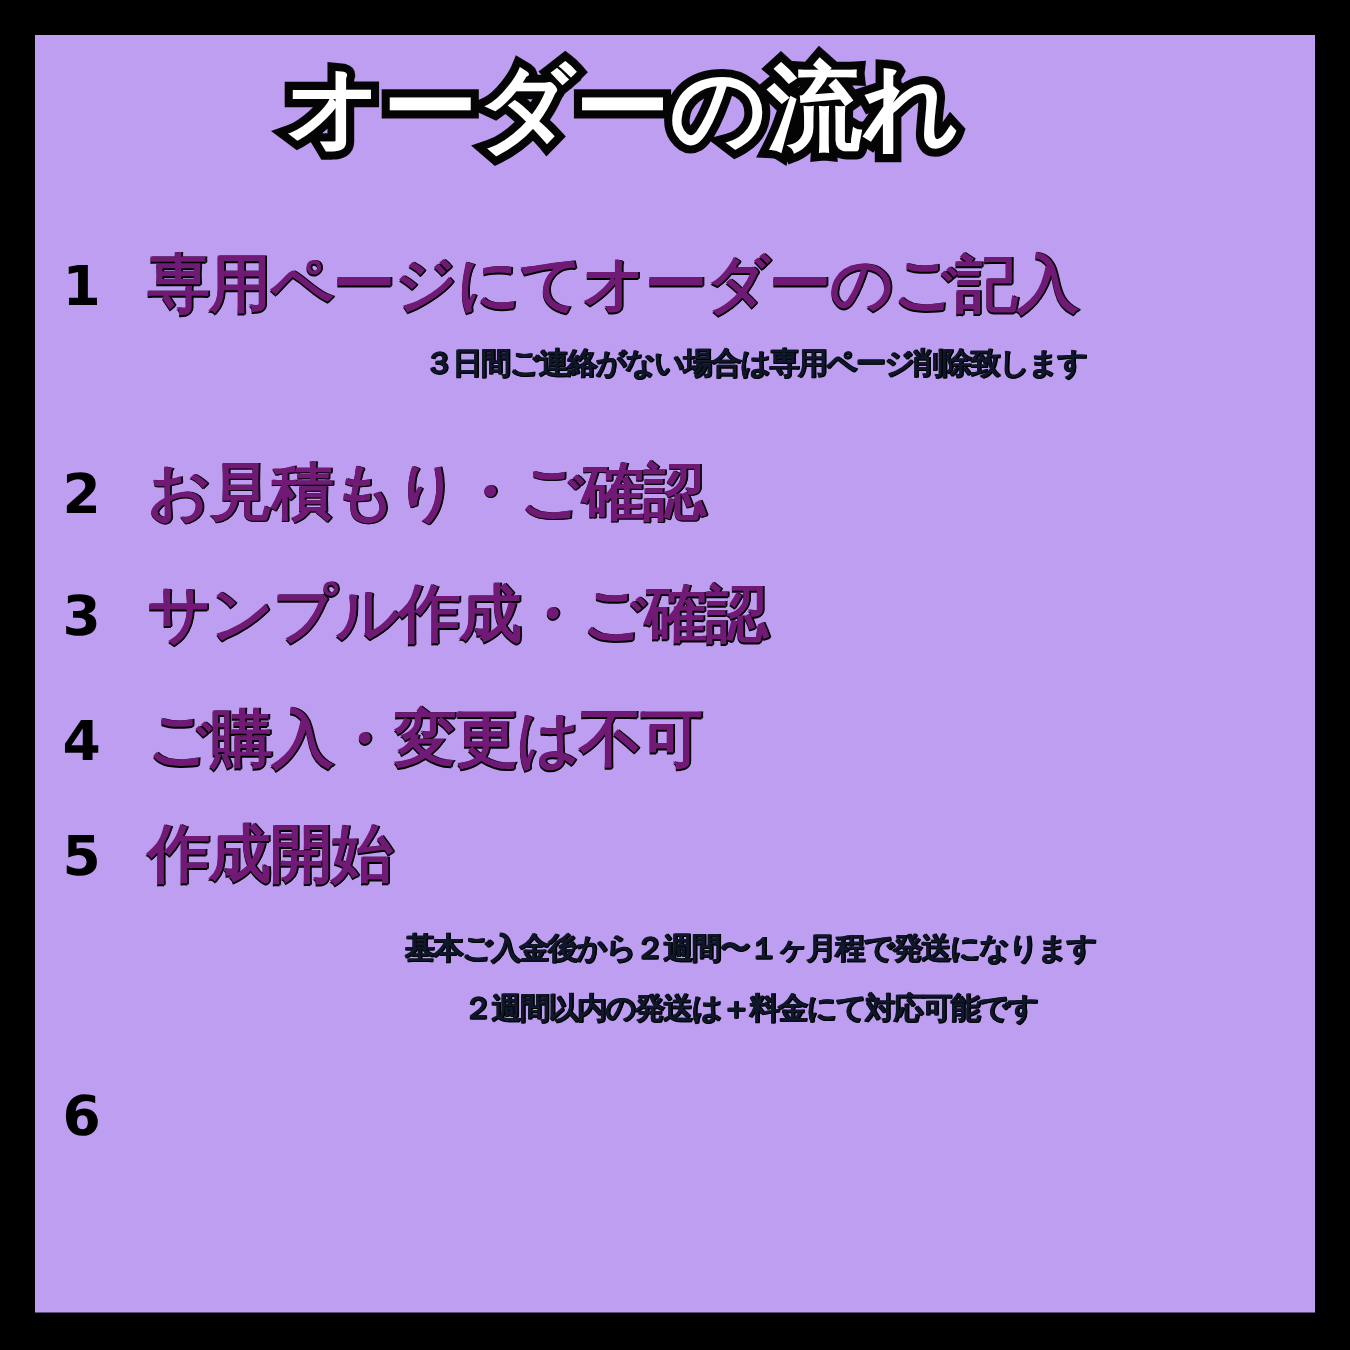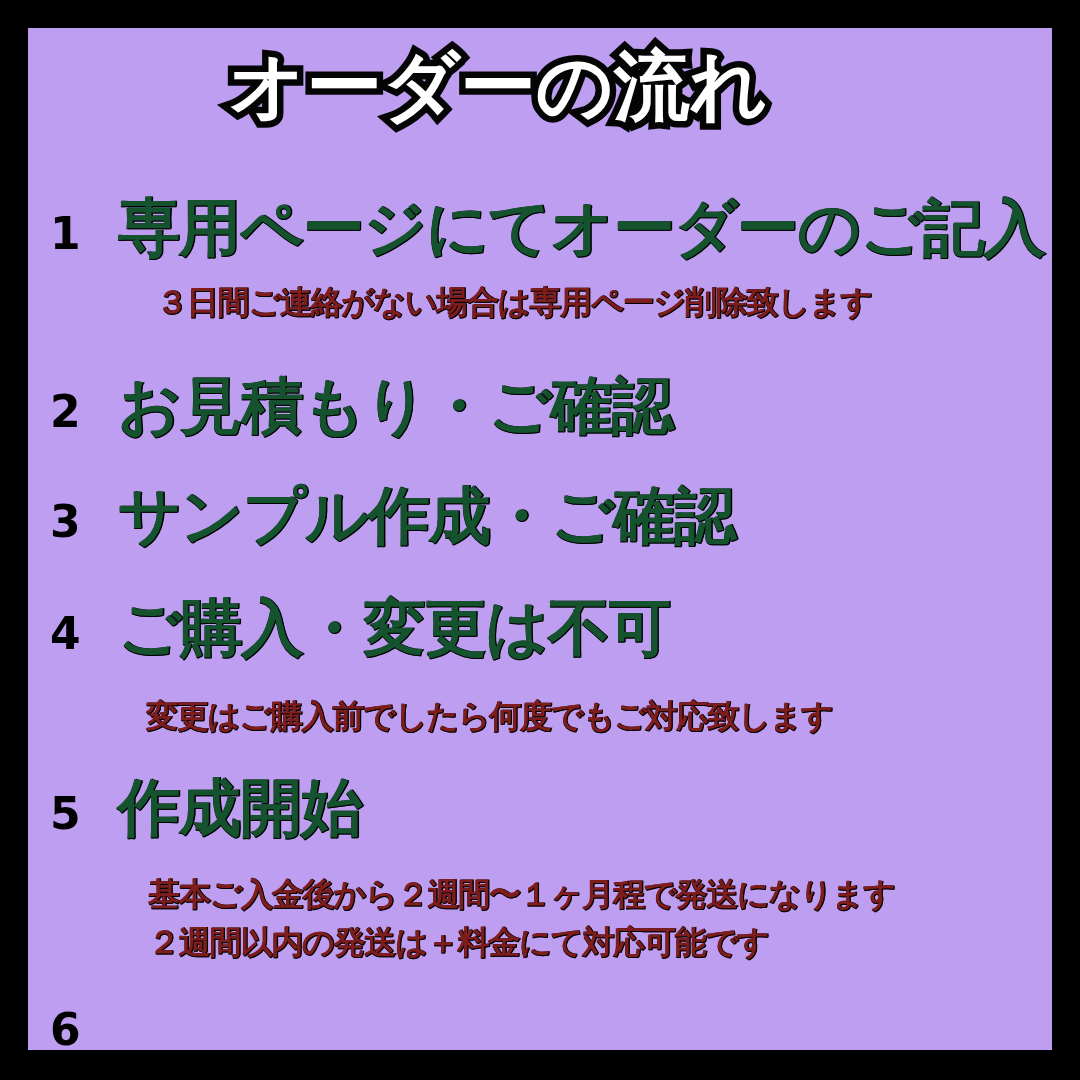--- a/index.html
+++ b/index.html
@@ -83,44 +83,45 @@
     padding-left: 22px;
     box-sizing: border-box;
     font-family: "DejaVu Sans", "Liberation Sans", sans-serif;
     font-size: 44px;
     font-weight: 700;
     color: #000000;
     line-height: 1;
   }
 
   .step-title {
-    font-family: Liberation Mono, monospace;
-    font-size: 62px;
+    font-family: Liberation Serif, serif;
+    font-size: 50px;
     font-weight: 700;
-    color: #14532d;
+    color: #701a75;
     line-height: 1;
     letter-spacing: -1px;
     text-shadow: 1px 1px 0 #000, 1.4px 0 0 #000, 0 1.2px 0 #000;
     white-space: nowrap;
   }
 
   .step-notes {
     margin-top: 12px;
     padding-left: 118px;
   }
 
   .note {
     font-family: "DejaVu Sans", "Liberation Sans", sans-serif;
-    font-size: 32px;
+    font-size: 24px;
     font-weight: 700;
-    color: #7f1d1d;
+    color: #0f172a;
     line-height: 48px;
     letter-spacing: -1.2px;
     text-shadow: 1px 1px 0 #000, 1.2px 0 0 #000, 0 1px 0 #000;
     white-space: nowrap;
+    text-align: center;
   }
 
   
   .step.s1 { margin-top: 34px; }
   .step.s1 .step-notes { margin-top: 14px; padding-left: 128px; }
   .step.s2 { margin-top: 54px; }
   .step.s3 { margin-top: 48px; }
   .step.s4 { margin-top: 50px; }
   .step.s4 .step-notes { margin-top: 28px; padding-left: 118px; }
   .step.s5 { margin-top: 42px; }
@@ -162,21 +163,20 @@
           <span class="step-title">サンプル作成・ご確認</span>
         </div>
       </div>
 
       <div class="step s4">
         <div class="step-head">
           <span class="step-num">4</span>
           <span class="step-title">ご購入・変更は不可</span>
         </div>
         <div class="step-notes">
-          <div class="note">変更はご購入前でしたら何度でもご対応致します</div>
         </div>
       </div>
 
       <div class="step s5">
         <div class="step-head">
           <span class="step-num">5</span>
           <span class="step-title">作成開始</span>
         </div>
         <div class="step-notes">
           <div class="note">基本ご入金後から２週間〜１ヶ月程で発送になります</div>

